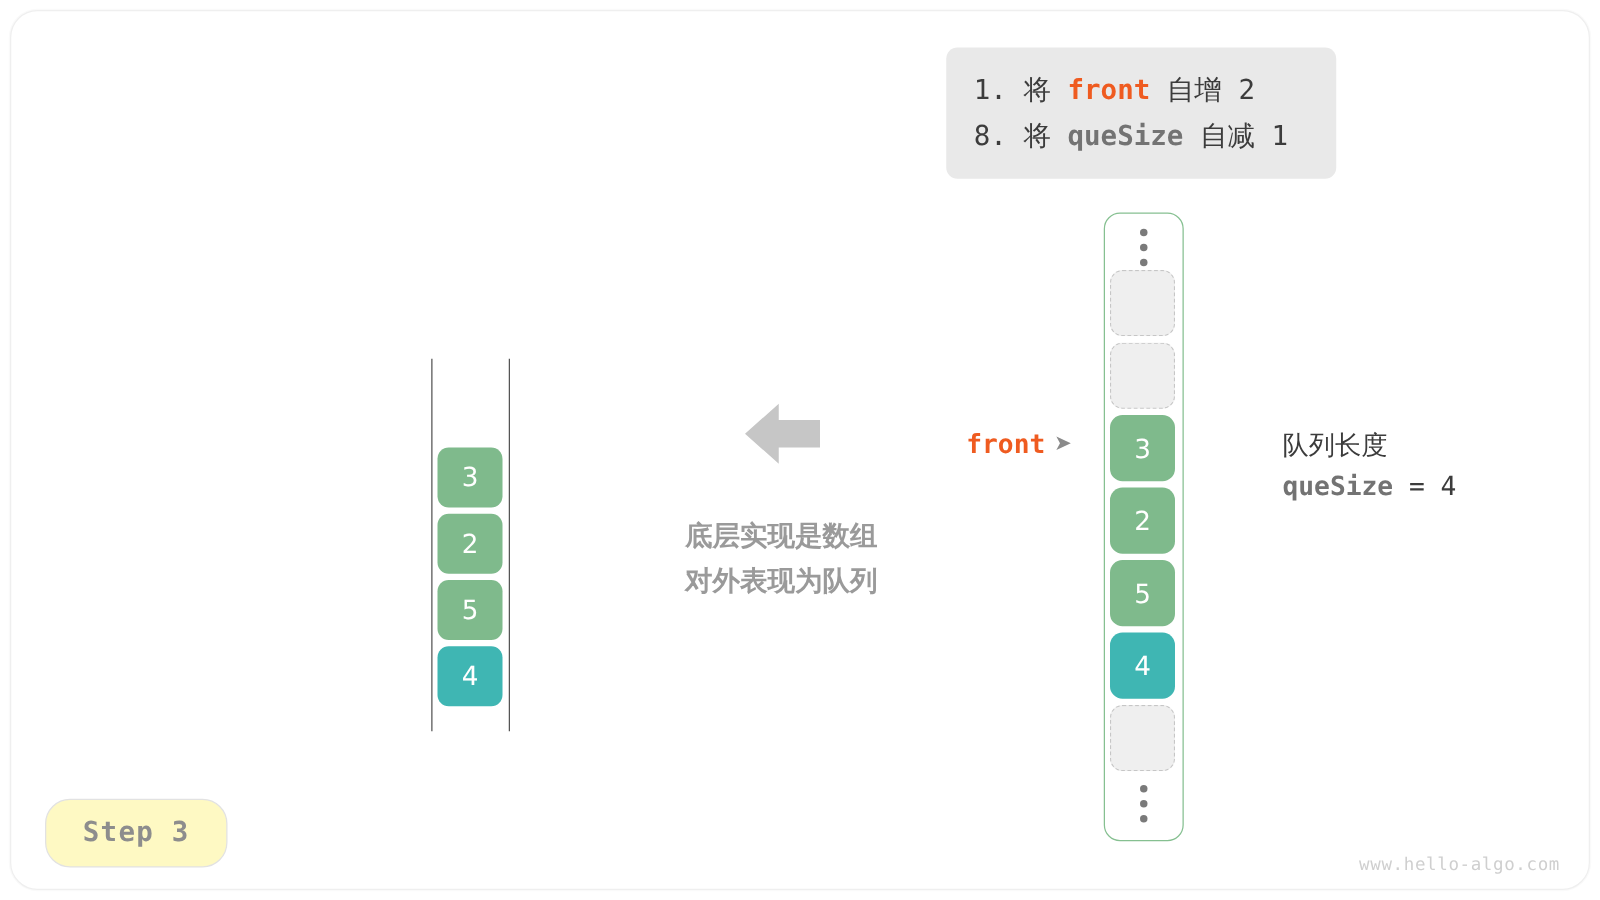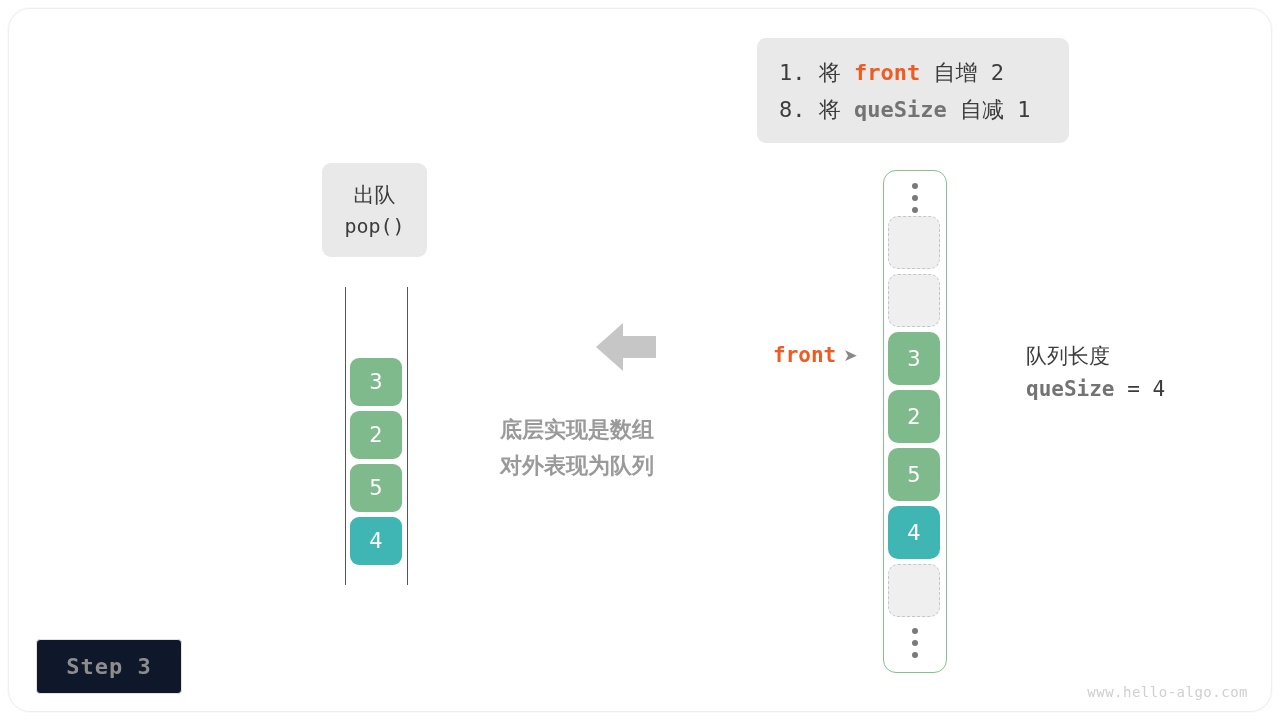--- a/index.html
+++ b/index.html
@@ -125,21 +125,21 @@
     width: 60px;
     height: 52px;
   }
 
   
   #center-caption {
     position: absolute;
     left: 500px;
     top: 412px;
     width: 250px;
-    text-align: left;
+    text-align: center;
   }
   #center-caption .cap-line {
     display: block;
     font-size: 22px;
     font-weight: bold;
     color: #9a9a9a;
     line-height: 36px;
   }
 
   
@@ -242,23 +242,23 @@
   }
 
   
   #step-badge {
     position: absolute;
     left: 36px;
     top: 639px;
     width: 146px;
     height: 55px;
     border: 1.4px solid #e2e2e2;
-    border-radius: 4px;
-    box-sizing: border-box;
-    background: #0f172a;
+    border-radius: 20px;
+    box-sizing: border-box;
+    background: #fef9c3;
     display: flex;
     align-items: center;
     justify-content: center;
   }
   #step-badge .step-text {
     font-family: "DejaVu Sans Mono", "Liberation Mono", monospace;
     font-size: 22px;
     font-weight: bold;
     color: #8d8d8d;
     letter-spacing: 1px;
@@ -279,24 +279,20 @@
 <body>
 
 <div id="canvas">
   <div id="page-frame"></div>
 
   <div id="instruction-note">
     <div class="note-line"><span>1. 将 </span><span class="kw-front">front</span><span> 自增 2</span></div>
     <div class="note-line"><span>8. 将 </span><span class="kw-quesize">queSize</span><span> 自减 1</span></div>
   </div>
 
-  <div id="pop-label-box">
-    <span class="lbl">出队</span>
-    <span class="lbl mono">pop()</span>
-  </div>
 
   <div id="left-queue">
     <div class="rail left"></div>
     <div class="rail right"></div>
     <div class="left-cells">
       <div class="cell green">3</div>
       <div class="cell green">2</div>
       <div class="cell green">5</div>
       <div class="cell teal">4</div>
     </div>

